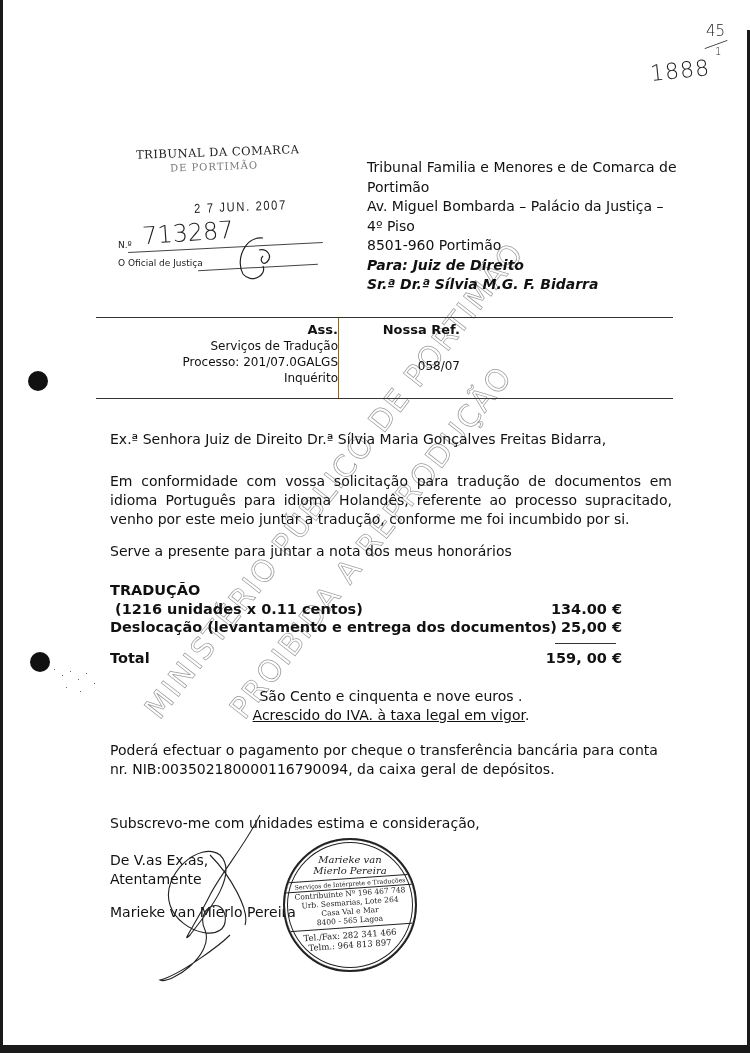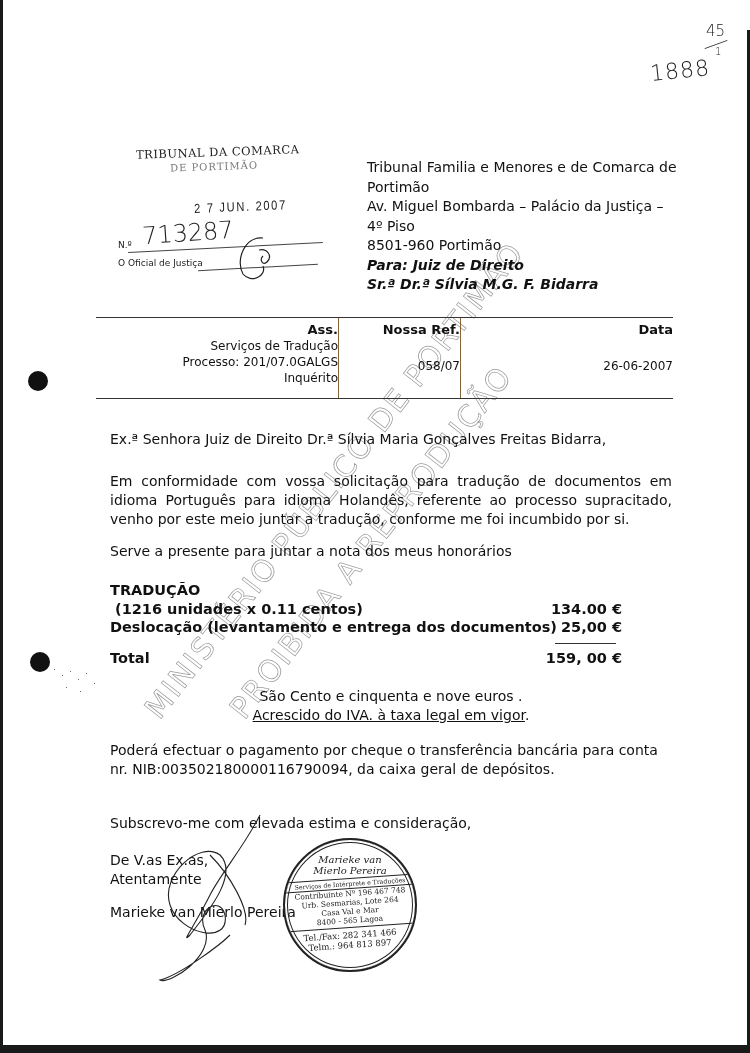--- a/index.html
+++ b/index.html
@@ -143,24 +143,20 @@
   <div class="ref-col c1">
     <div class="hdr">Ass.</div>
     <div class="cell">Serviços de Tradução</div>
     <div class="cell">Processo: 201/07.0GALGS</div>
     <div class="cell">Inquérito</div>
   </div>
   <div class="ref-col c2">
     <div class="hdr">Nossa Ref.</div>
     <div class="cell mid">058/07</div>
   </div>
-  <div class="ref-col c4">
-    <div class="hdr">Data</div>
-    <div class="cell mid">26-06-2007</div>
-  </div>
 </div>
 
 <div class="body salutation">Ex.ª Senhora Juiz de Direito Dr.ª Sílvia Maria Gonçalves Freitas Bidarra,</div>
 <div class="body para1">Em conformidade com vossa solicitação para tradução de documentos em idioma Português para idioma Holandês, referente ao processo supracitado, venho por este meio juntar a tradução, conforme me foi incumbido por si.</div>
 <div class="body para2">Serve a presente para juntar a nota dos meus honorários</div>
 
 <div class="fees">
   <div>TRADUÇÃO</div>
   <div class="fee-row">
     <span style="white-space:pre"> (1216 unidades x 0.11 centos)</span>
@@ -176,21 +172,21 @@
   <span>Total</span>
   <span>159, 00 €</span>
 </div>
 
 <div class="amount-words">
   <div>São Cento e cinquenta e nove euros .</div>
   <div><span class="u">Acrescido do IVA. à taxa legal em vigor</span><span>.</span></div>
 </div>
 
 <div class="body payment">Poderá efectuar o pagamento por cheque o transferência bancária para conta nr. NIB:003502180000116790094, da caixa geral de depósitos.</div>
-<div class="body closing">Subscrevo-me com elevada estima e consideração,</div>
+<div class="body closing">Subscrevo-me com unidades estima e consideração,</div>
 
 <div class="regards">
   <div>De V.as Ex.as,</div>
   <div>Atentamente</div>
 </div>
 <div class="signer">Marieke van Mierlo Pereira</div>
 
 <svg class="signature" viewBox="0 0 160 170">
   <path d="M110 0 C95 30 70 60 60 80 C45 110 30 130 40 120 C55 100 90 60 70 40 C50 25 10 60 20 90 C30 120 80 130 75 100 C70 80 45 95 55 115 C65 140 20 170 10 165 C30 160 70 130 80 120 M60 40 C80 60 100 95 95 110" fill="none" stroke="#222" stroke-width="1.1"></path>
 </svg>

